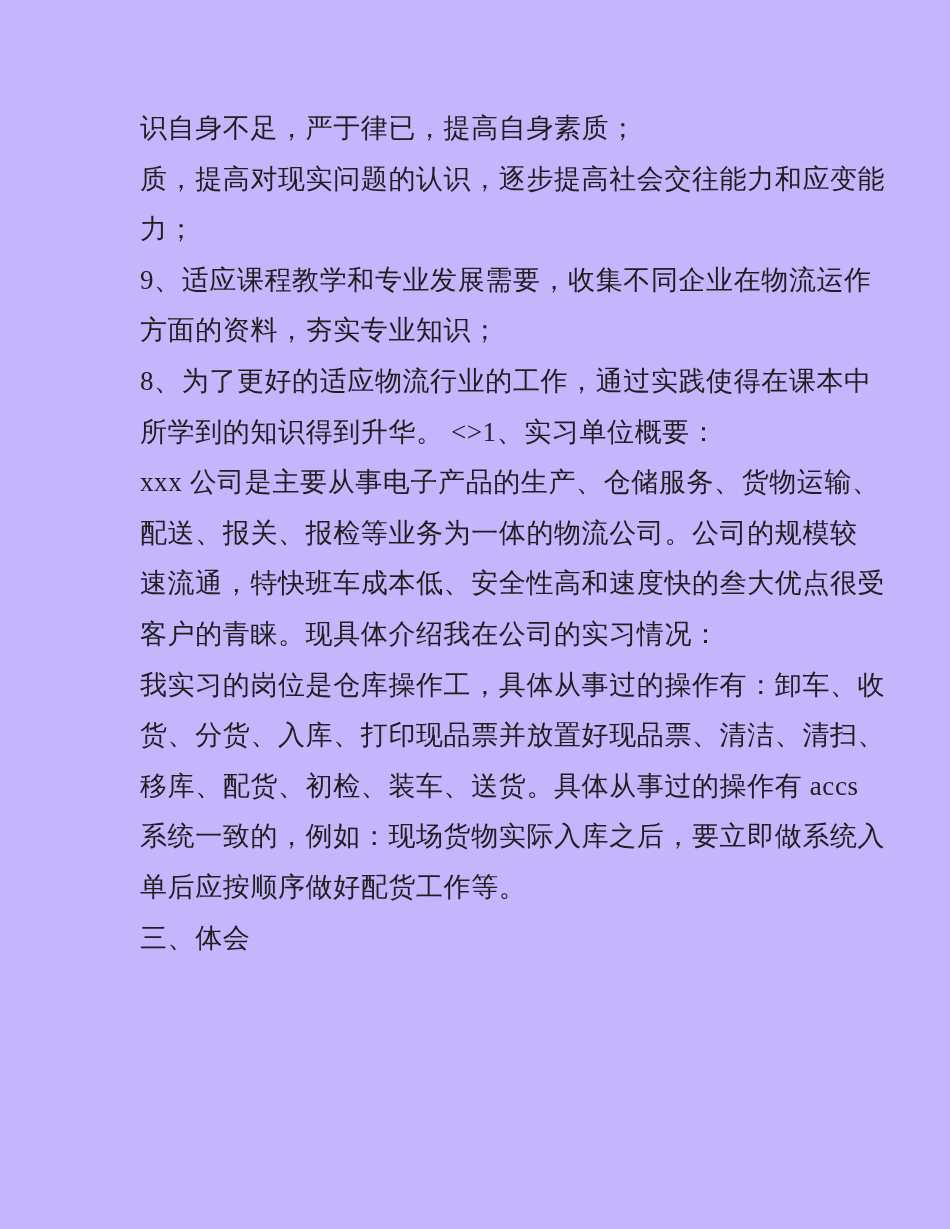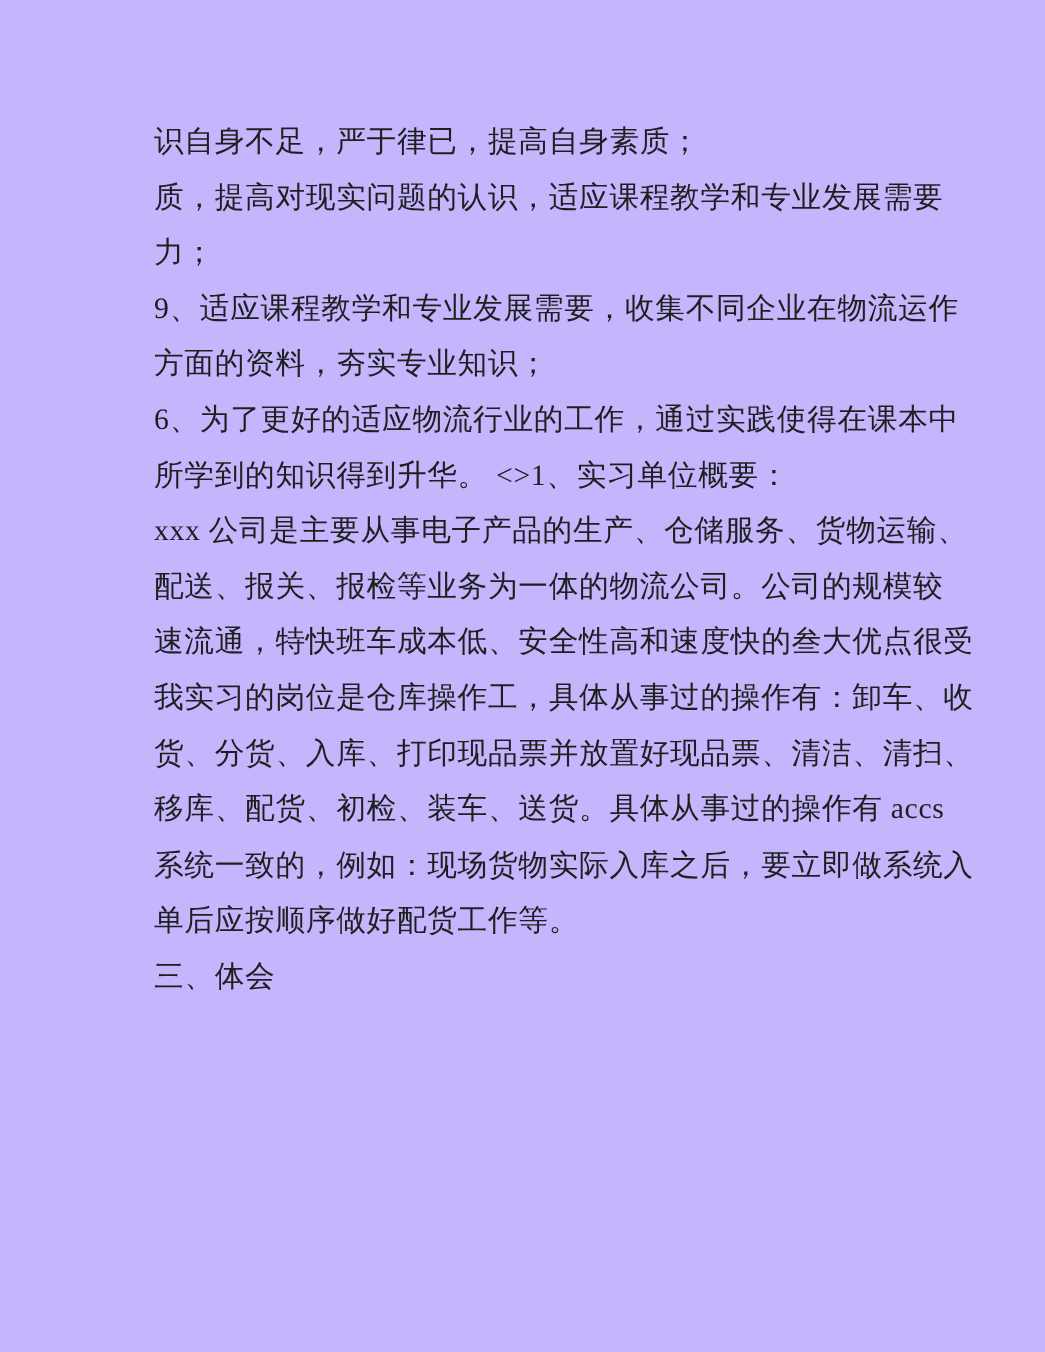--- a/index.html
+++ b/index.html
@@ -30,29 +30,30 @@
     white-space: pre;
     font-weight: 400;
   }
 </style>
 </head>
 <body>
 
 <div class="page">
   <div class="text-block">
       <div class="line">识自身不足，严于律已，提高自身素质；</div>
-      <div class="line">质，提高对现实问题的认识，适应课程教学和专业发展需要</div>
+      <div class="line">质，提高对现实问题的认识，逐步提高社会交往能力和应变能</div>
       <div class="line">力；</div>
       <div class="line">9、适应课程教学和专业发展需要，收集不同企业在物流运作</div>
       <div class="line">方面的资料，夯实专业知识；</div>
-      <div class="line">6、为了更好的适应物流行业的工作，通过实践使得在课本中</div>
+      <div class="line">8、为了更好的适应物流行业的工作，通过实践使得在课本中</div>
       <div class="line">所学到的知识得到升华。 &lt;&gt;1、实习单位概要：</div>
       <div class="line">xxx 公司是主要从事电子产品的生产、仓储服务、货物运输、</div>
       <div class="line">配送、报关、报检等业务为一体的物流公司。公司的规模较</div>
       <div class="line">速流通，特快班车成本低、安全性高和速度快的叁大优点很受</div>
+      <div class="line">客户的青睐。现具体介绍我在公司的实习情况：</div>
       <div class="line">我实习的岗位是仓库操作工，具体从事过的操作有：卸车、收</div>
       <div class="line">货、分货、入库、打印现品票并放置好现品票、清洁、清扫、</div>
       <div class="line">移库、配货、初检、装车、送货。具体从事过的操作有 accs</div>
       <div class="line">系统一致的，例如：现场货物实际入库之后，要立即做系统入</div>
       <div class="line">单后应按顺序做好配货工作等。</div>
       <div class="line">三、体会</div>
     </div>
 </div>
 
 </body></html>

